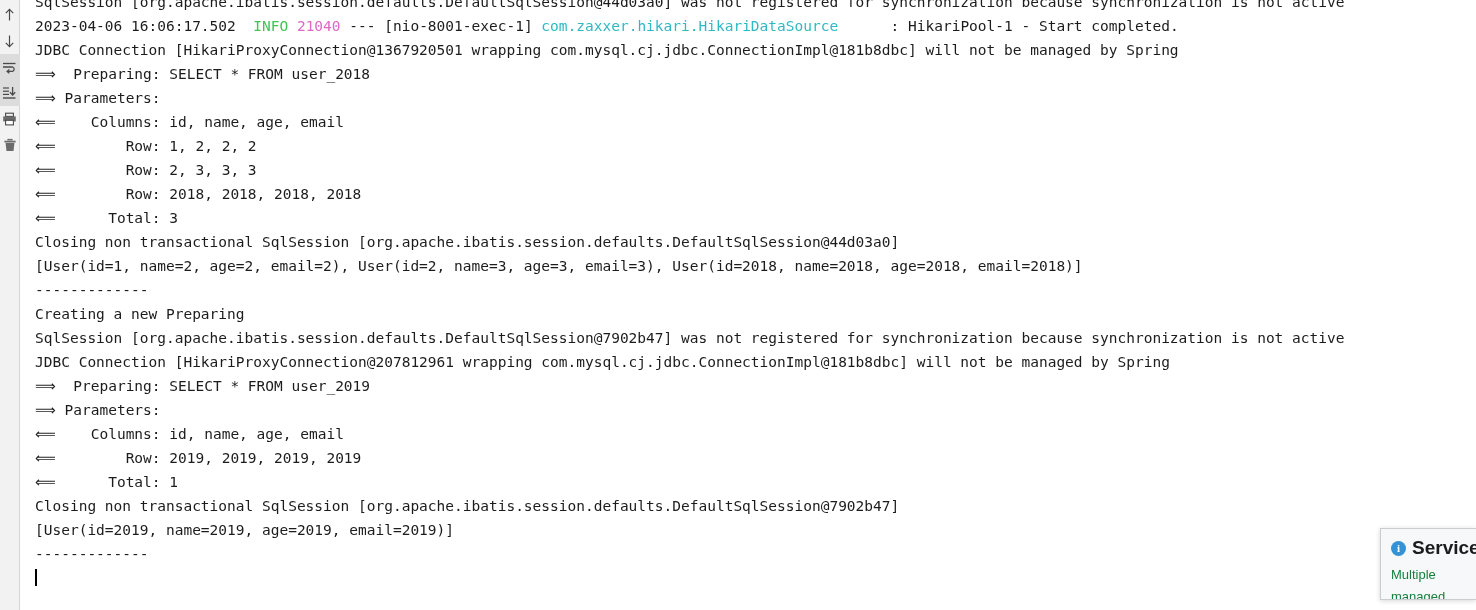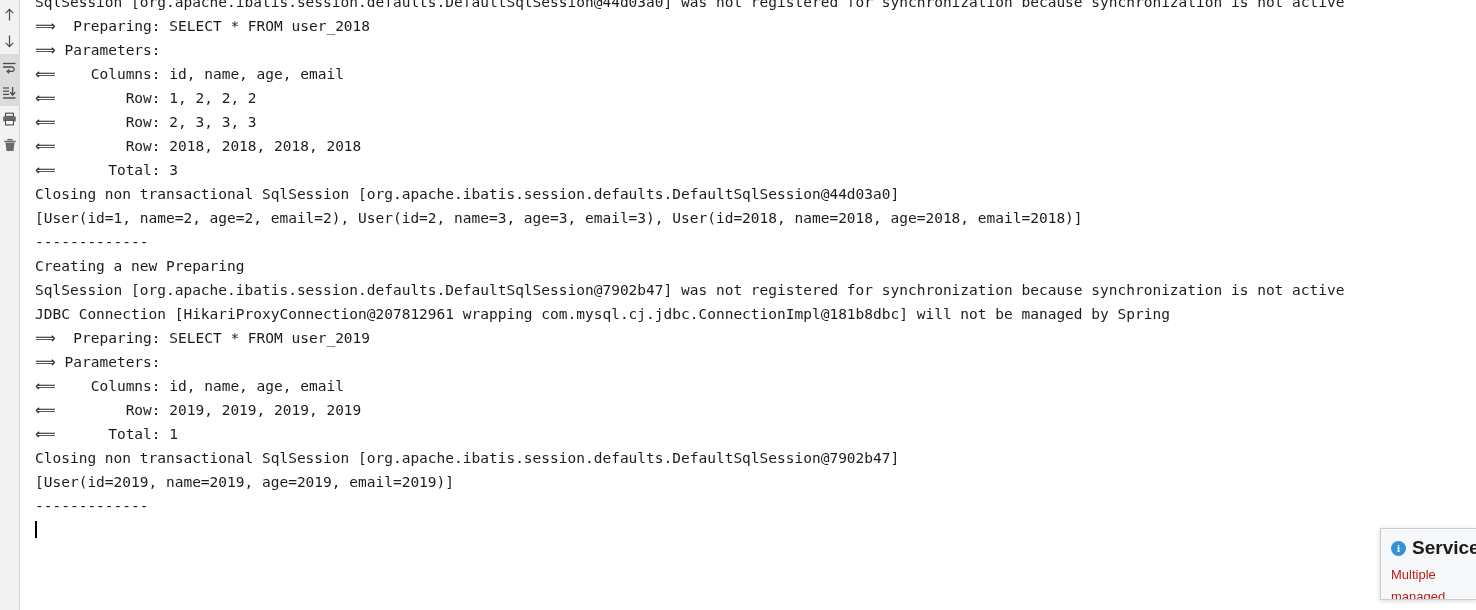--- a/index.html
+++ b/index.html
@@ -111,21 +111,21 @@
     white-space: nowrap;
   }
   #notification .notif-title {
     font-size: 19px;
     font-weight: bold;
     color: #1c1c1c;
   }
   #notification .notif-body {
     margin-top: 5px;
     font-size: 13px;
-    color: #b91c1c;
+    color: #15803d;
     line-height: 22px;
     white-space: nowrap;
   }
   .info-badge {
     width: 15px;
     height: 15px;
     border-radius: 50%;
     background: #3592d4;
     color: #ffffff;
     font-size: 11px;
@@ -190,20 +190,22 @@
         <rect x="4.4" y="0.9" width="5.2" height="1.5" fill="#6b6b6b"></rect>
         <rect x="1.4" y="2.7" width="11.2" height="1.8" fill="#6b6b6b"></rect>
         <path d="M2.6 5 H11.4 L10.5 13 H3.5 Z" fill="#6b6b6b"></path>
       </svg>
     </div>
 
   </div>
 
   <div id="console">
       <div class="line first"><span class="tok-plain">SqlSession [org.apache.ibatis.session.defaults.DefaultSqlSession@44d03a0] was not registered for synchronization because synchronization is not active</span></div>
+      <div class="line"><span class="tok-plain">2023-04-06 16:06:17.502  </span><span class="tok-info">INFO</span><span class="tok-plain"> </span><span class="tok-pid">21040</span><span class="tok-plain"> --- [nio-8001-exec-1] </span><span class="tok-cls">com.zaxxer.hikari.HikariDataSource</span><span class="tok-plain">      : HikariPool-1 - Start completed.</span></div>
+      <div class="line"><span class="tok-plain">JDBC Connection [HikariProxyConnection@1367920501 wrapping com.mysql.cj.jdbc.ConnectionImpl@181b8dbc] will not be managed by Spring</span></div>
       <div class="line"><span class="tok-plain">⟹  Preparing: SELECT * FROM user_2018</span></div>
       <div class="line"><span class="tok-plain">⟹ Parameters: </span></div>
       <div class="line"><span class="tok-plain">⟸    Columns: id, name, age, email</span></div>
       <div class="line"><span class="tok-plain">⟸        Row: 1, 2, 2, 2</span></div>
       <div class="line"><span class="tok-plain">⟸        Row: 2, 3, 3, 3</span></div>
       <div class="line"><span class="tok-plain">⟸        Row: 2018, 2018, 2018, 2018</span></div>
       <div class="line"><span class="tok-plain">⟸      Total: 3</span></div>
       <div class="line"><span class="tok-plain">Closing non transactional SqlSession [org.apache.ibatis.session.defaults.DefaultSqlSession@44d03a0]</span></div>
       <div class="line"><span class="tok-plain">[User(id=1, name=2, age=2, email=2), User(id=2, name=3, age=3, email=3), User(id=2018, name=2018, age=2018, email=2018)]</span></div>
       <div class="line"><span class="tok-plain">-------------</span></div>

